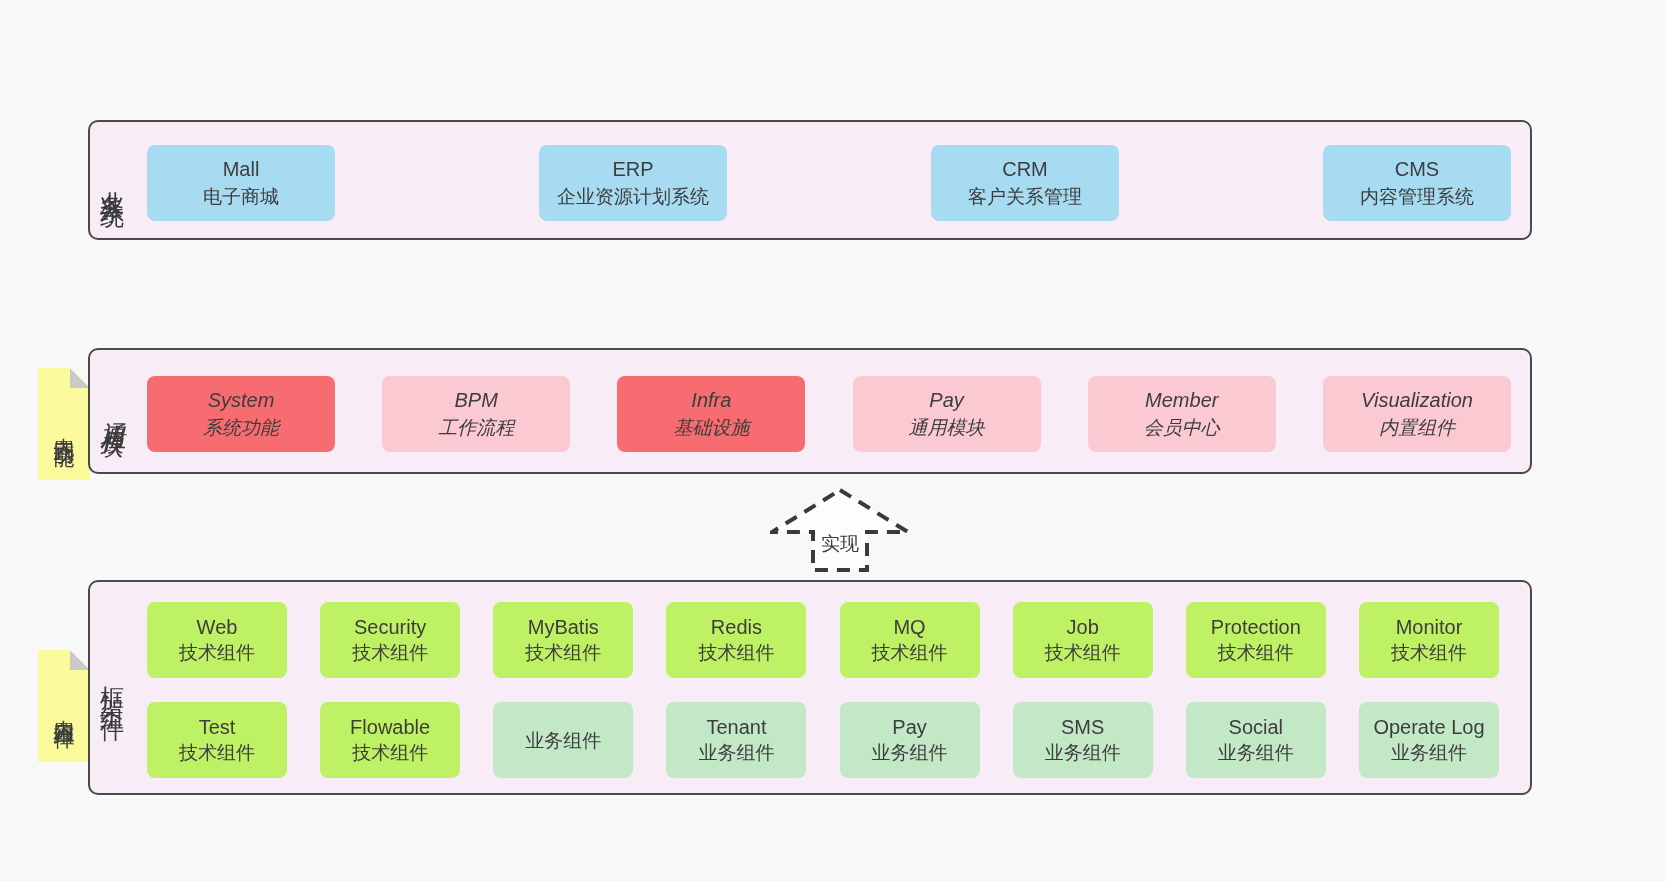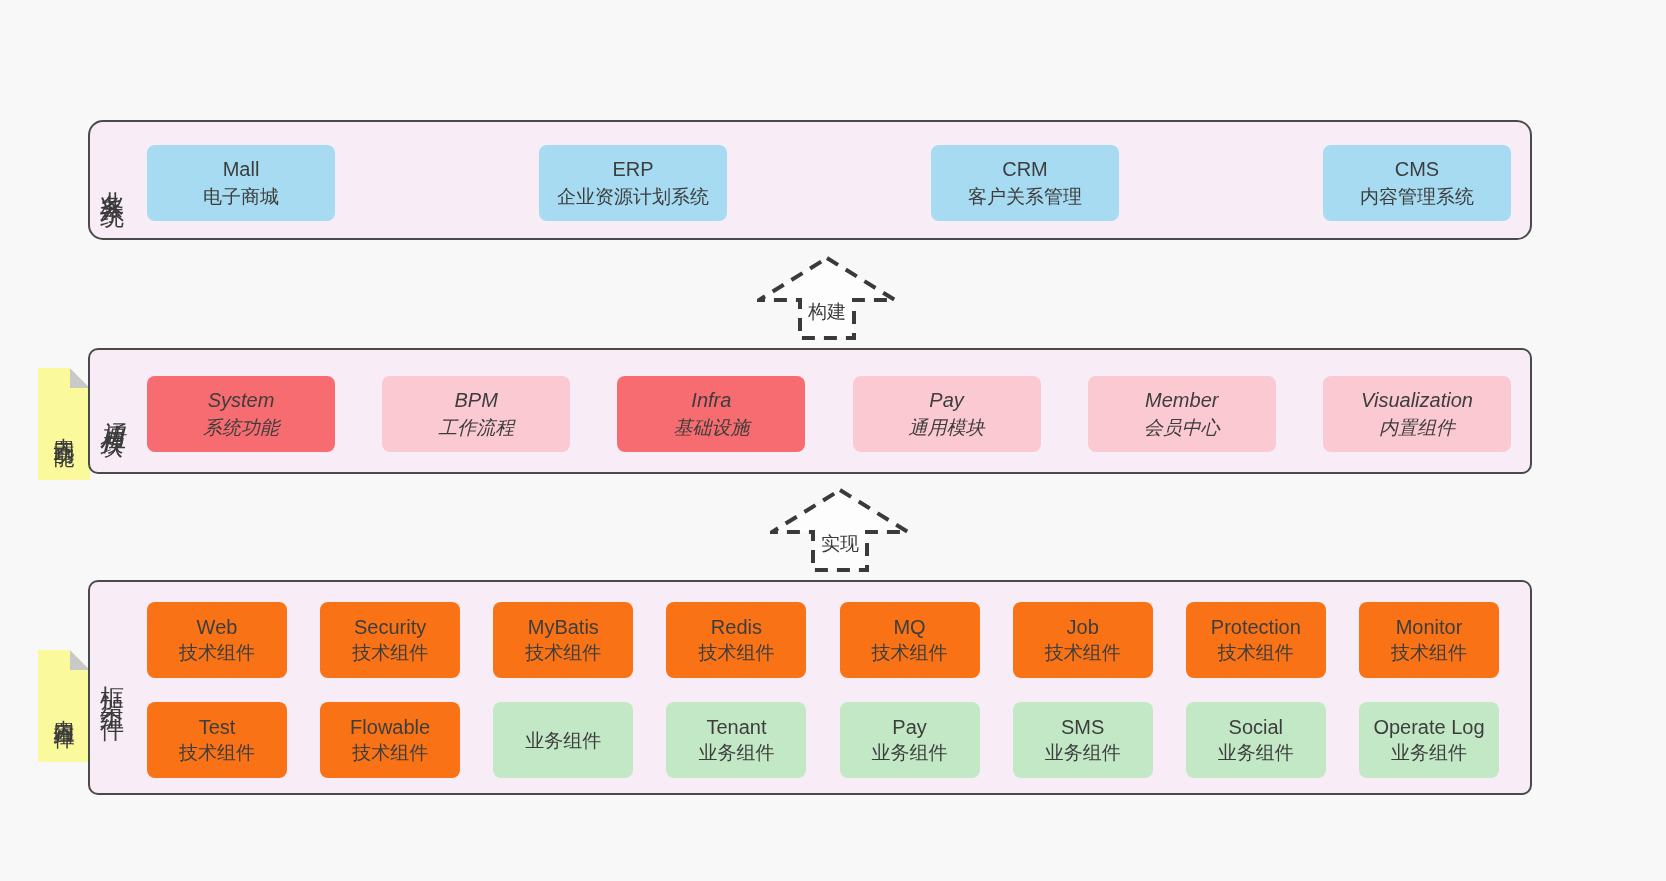--- a/index.html
+++ b/index.html
@@ -5,21 +5,21 @@
   html,body{margin:0;padding:0;background:#f8f8f8;}
   body{font-family:"Liberation Sans","DejaVu Sans",sans-serif;color:#3d3d3d;}
   .canvas{position:relative;width:1666px;height:881px;background:#f8f8f8;overflow:hidden;}
 
   
   .layer{
     position:absolute;left:88px;width:1444px;
     background:#f8edf6;border:2px solid #4a4a4a;border-radius:10px;
     box-sizing:border-box;display:flex;z-index:2;
   }
-  #layer-business{top:120px;height:120px;border-radius:15px;}
+  #layer-business{top:120px;height:120px;}
   #layer-modules{top:348px;height:126px;font-style:italic;}
   #layer-framework{top:580px;height:215px;}
 
   .vlabel{
     flex:0 0 44px;display:flex;align-items:center;justify-content:center;
     writing-mode:vertical-rl;text-orientation:upright;
     font-size:24px;letter-spacing:4px;color:#3b3b3b;
   }
   #layer-framework .vlabel{letter-spacing:11px;}
 
@@ -36,21 +36,21 @@
     text-align:center;padding:0 4px;
   }
   #layer-business .box,#layer-modules .box{width:188px;}
   #layer-framework .box{width:140px;}
   .box-name{font-size:20px;line-height:27px;}
   .box-desc{font-size:19px;line-height:27px;}
   #layer-framework .box-name,#layer-framework .box-desc{line-height:25px;}
   .box.blue{background:#a6dbf2;}
   .box.red{background:#f76c70;}
   .box.pink{background:#fbc9d2;}
-  .box.green{background:#f97316;}
+  .box.green{background:#bef264;}
   .box.lightgreen{background:#c3e8c6;}
 
   
   .arrow{position:absolute;width:140px;height:84px;z-index:1;}
   #arrow-build{left:757px;top:256px;}
   #arrow-implement{left:770px;top:488px;}
   .arrow svg{position:absolute;left:0;top:0;}
   .arrow-label{
     position:absolute;left:0;right:0;top:43px;text-align:center;
     font-size:19px;color:#3c3c3c;background:transparent;
@@ -105,26 +105,20 @@
             <div class="box-desc">客户关系管理</div>
           </div>
           <div class="box blue">
             <div class="box-name">CMS</div>
             <div class="box-desc">内容管理系统</div>
           </div>
         </div>
     </div>
   </section>
 
-  <div class="arrow" id="arrow-build">
-    <svg width="140" height="84" viewBox="0 0 140 84">
-      <path d="M70 2 L138 44 L97 44 L97 82 L43 82 L43 44 L2 44 Z" fill="#fdfdfd" stroke="#3a3a3a" stroke-width="4" stroke-dasharray="13 9"></path>
-    </svg>
-    <div class="arrow-label">构建</div>
-  </div>
 
   <section class="layer" id="layer-modules">
     <div class="vlabel">通用模块</div>
     <div class="rows">
       <div class="box-row">
           <div class="box red">
             <div class="box-name">System</div>
             <div class="box-desc">系统功能</div>
           </div>
           <div class="box pink">

